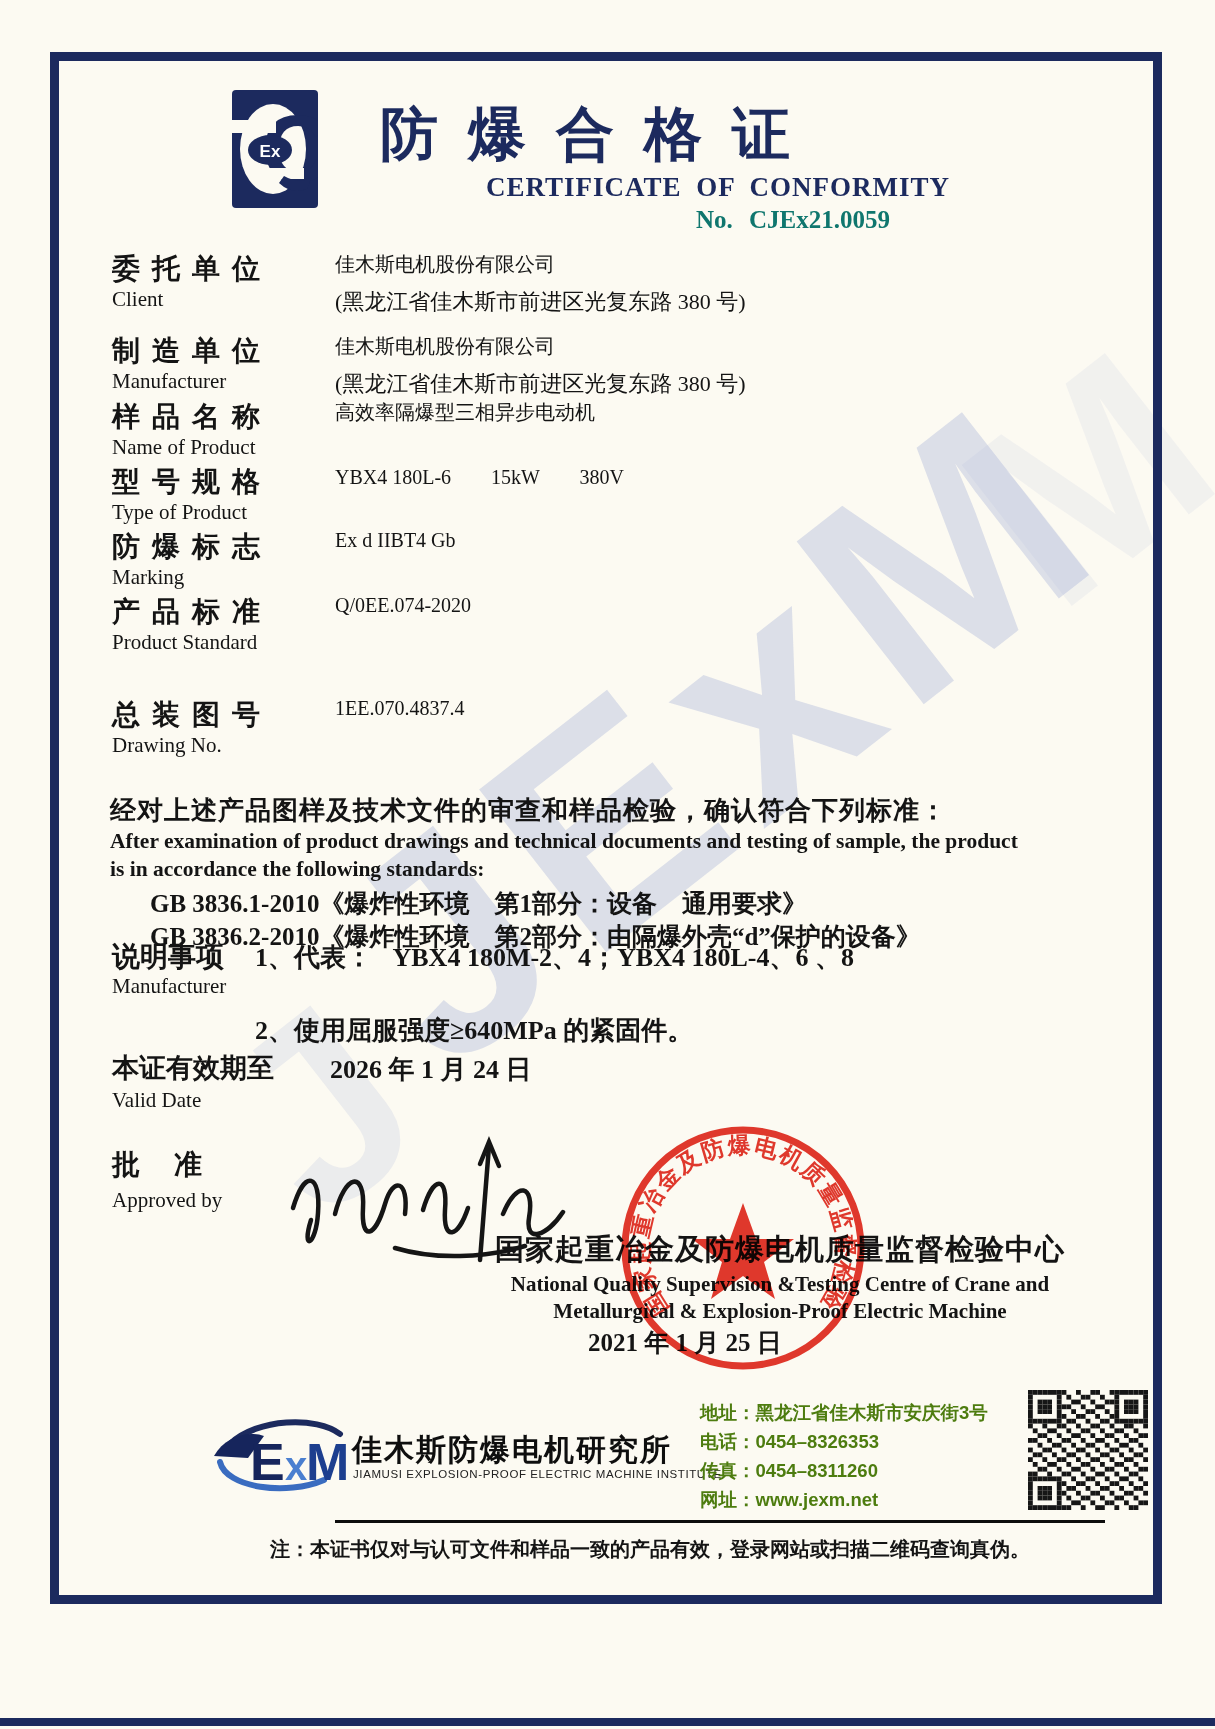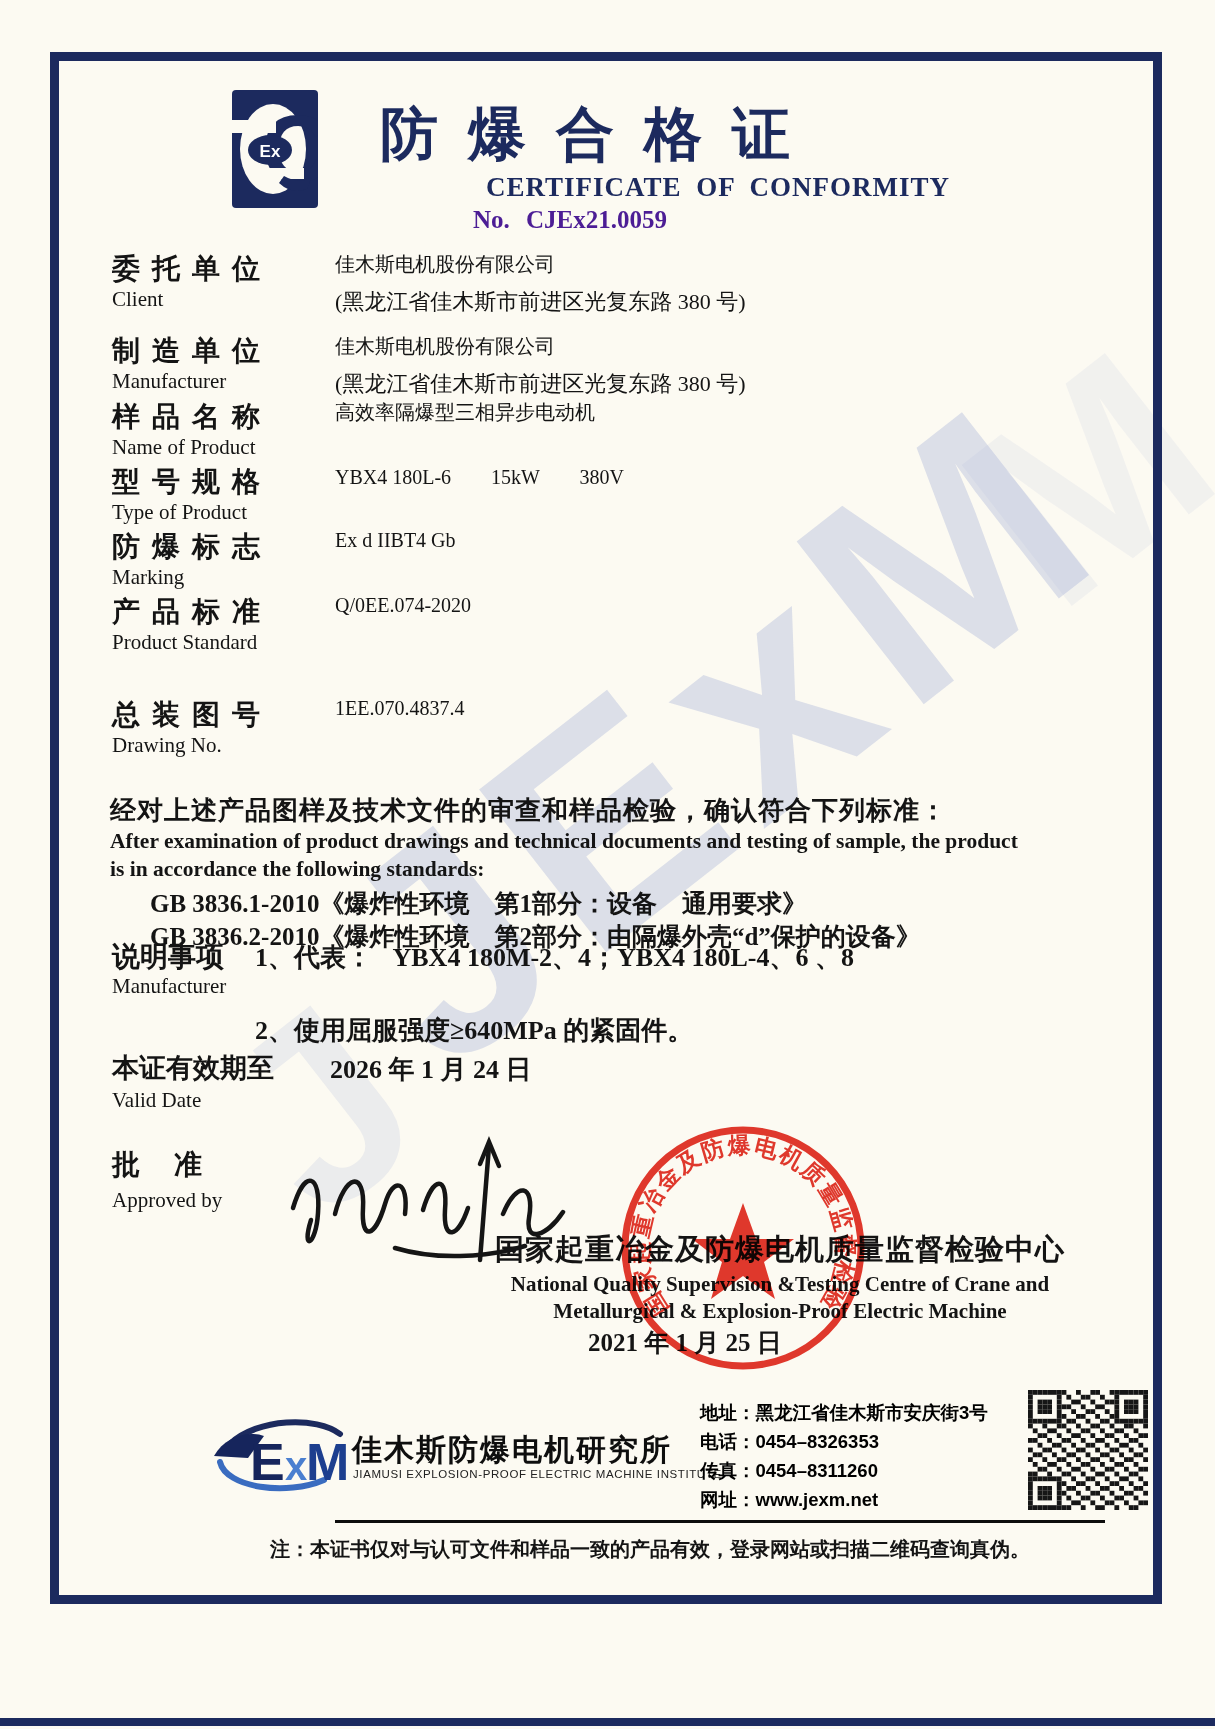--- a/index.html
+++ b/index.html
@@ -10,22 +10,22 @@
   .abs{position:absolute;}
   .z2{z-index:2;}
   
   .wm{position:absolute;z-index:1;font-family:"Liberation Sans",sans-serif;font-weight:bold;
       color:rgba(163,175,215,0.42);pointer-events:none;white-space:nowrap;}
   
   .title{left:250px;top:96px;width:700px;text-align:center;font-family:"Liberation Sans",sans-serif;
          font-weight:bold;font-size:58px;letter-spacing:30px;color:#1c2a5e;}
   .subtitle{left:250px;top:172px;width:700px;text-align:right;font-weight:bold;font-size:27px;
             letter-spacing:1px;word-spacing:7px;color:#1c2a5e;}
-  .certno{left:250px;top:206px;width:640px;text-align:center;font-weight:bold;font-size:25px;
-          word-spacing:10px;color:#4c1d95;}
+  .certno{left:250px;top:206px;width:640px;text-align:right;font-weight:bold;font-size:25px;
+          word-spacing:10px;color:#0f766e;}
   
   .frow{position:absolute;left:112px;width:1010px;height:80px;z-index:2;}
   .f-zh{position:absolute;left:0;top:0;font-size:28px;font-weight:bold;letter-spacing:12px;}
   .f-en{position:absolute;left:0;top:37px;font-size:21px;}
   .f-val{position:absolute;left:223px;top:1px;font-size:20px;font-weight:normal;}
   .f-note{position:absolute;left:223px;top:37px;font-size:22px;}
   
   .st-zh{left:110px;top:793px;width:1010px;font-size:26px;font-weight:bold;letter-spacing:1px;}
   .st-en{left:110px;width:1010px;font-size:21.5px;font-weight:bold;}
   .std{left:150px;width:980px;font-size:25px;font-weight:bold;}
@@ -46,21 +46,21 @@
   .auth-date{left:588px;top:1326px;font-size:25px;font-weight:bold;z-index:2;}
   
   .stamp{left:598px;top:1103px;z-index:3;mix-blend-mode:multiply;opacity:.93;}
   .sig{left:275px;top:1128px;z-index:3;}
   
   .inst-zh{left:352px;top:1430px;font-family:"Liberation Sans",sans-serif;font-weight:bold;
            font-size:30px;letter-spacing:2px;color:#0e0e0e;}
   .inst-en{left:353px;top:1468px;font-family:"Liberation Sans",sans-serif;font-size:11.5px;
            letter-spacing:0.6px;color:#222;}
   .contact{left:700px;top:1398px;font-family:"Liberation Sans",sans-serif;font-weight:bold;
-           font-size:18.5px;line-height:29px;color:#000000;}
+           font-size:18.5px;line-height:29px;color:#4d7c0f;}
   .noteline{left:335px;top:1520px;width:770px;height:3px;background:#0d0d0d;z-index:2;}
   .notetext{left:160px;top:1536px;width:980px;text-align:center;font-family:"Liberation Sans",sans-serif;
             font-weight:bold;font-size:20px;z-index:2;}
   .bottomstrip{left:0;top:1718px;width:1215px;height:8px;background:#1c2a5e;z-index:2;}
 </style>
 </head>
 <body>
 
 <div class="page">
 

